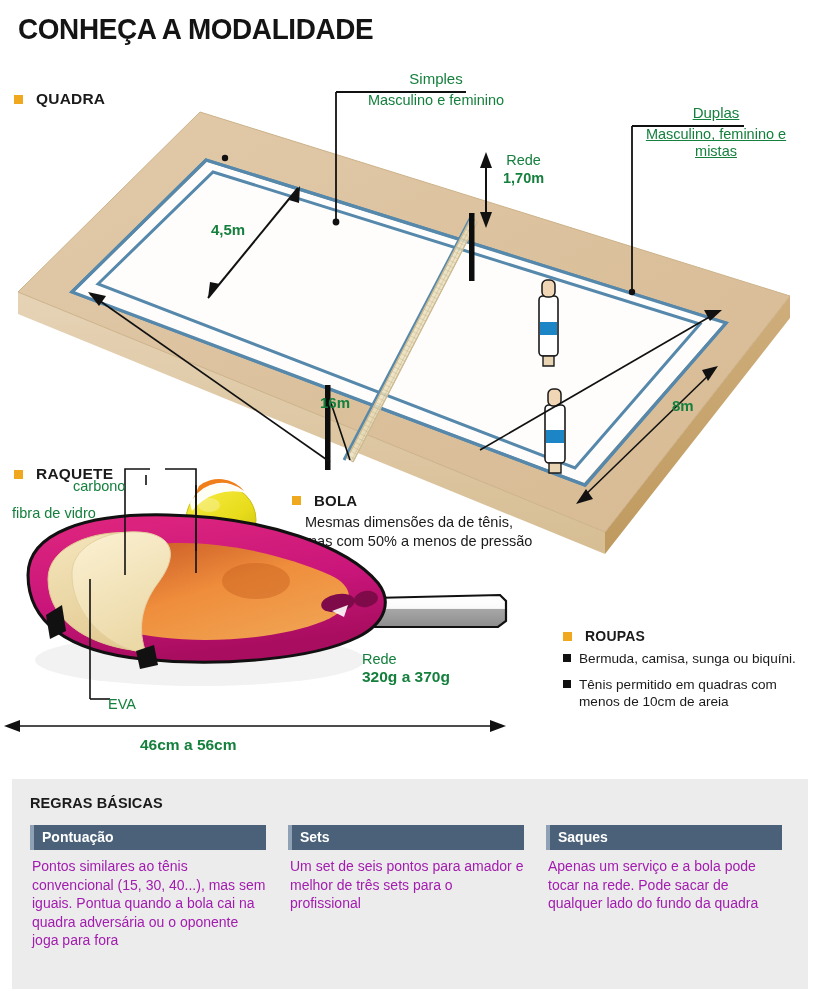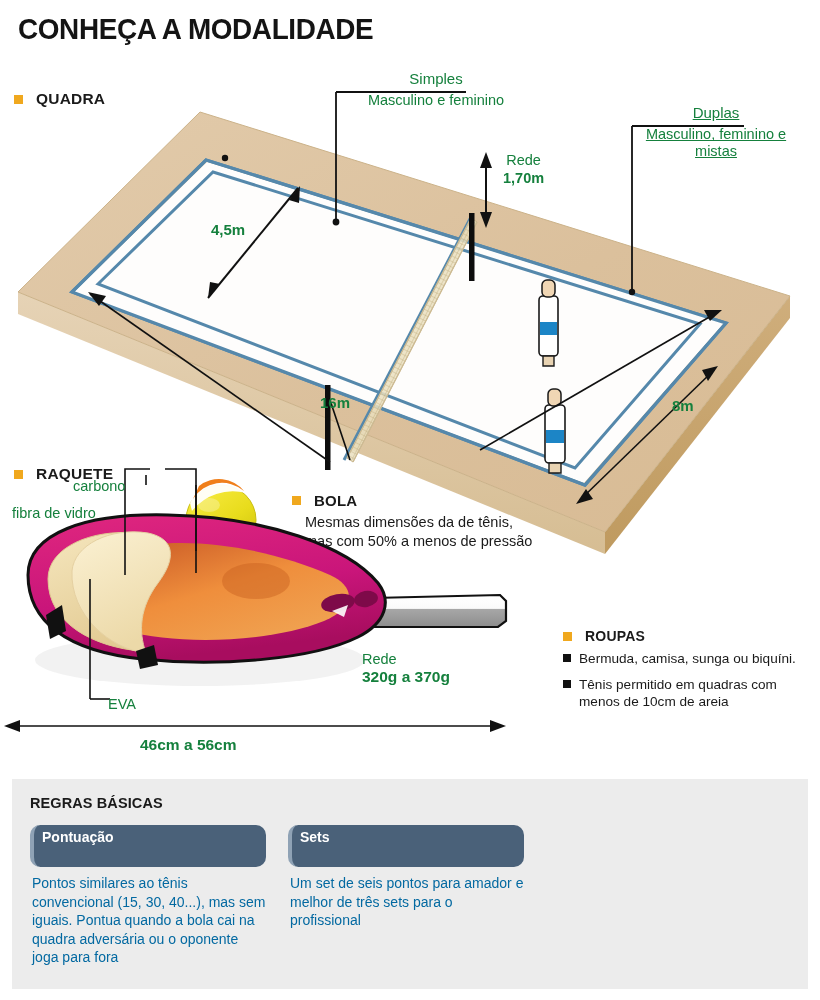--- a/index.html
+++ b/index.html
@@ -82,26 +82,25 @@
     width: 796px; height: 210px;
     background: #ececec;
     padding: 16px 18px 0 18px;
   }
   .regras h2 { font-size: 14.5px; font-weight: bold; letter-spacing: 0.1px; margin-bottom: 14px; }
   .cards { display: flex; gap: 22px; }
   .card { width: 236px; }
   .card .bar {
     background: #4a6179; color: #ffffff;
     font-size: 14px; font-weight: bold;
-    padding: 4px 8px 22px 8px;
+    padding: 4px 8px 5px 8px;
     border-left: 4px solid #8fa2b5;
     margin-bottom: 7px;
-    border-radius: 10px;
   }
-  .card .body { font-size: 14px; line-height: 1.33; color: #0369a1; padding-left: 2px; }
+  .card .body { font-size: 14px; line-height: 1.33; color: #a21caf; padding-left: 2px; }
 </style>
 </head>
 <body>
 
 <div class="page">
 
   <div class="title">CONHEÇA A MODALIDADE</div>
 
   <div class="sec-head" id="head-quadra">
     <span class="sq"></span>
@@ -412,16 +411,20 @@
     <h2>REGRAS BÁSICAS</h2>
     <div class="cards">
       <div class="card">
         <div class="bar">Pontuação</div>
         <div class="body">Pontos similares ao tênis convencional (15, 30, 40...), mas sem iguais. Pontua quando a bola cai na quadra adversária ou o oponente joga para fora</div>
       </div>
       <div class="card">
         <div class="bar">Sets</div>
         <div class="body">Um set de seis pontos para amador e melhor de três sets para o profissional</div>
       </div>
+      <div class="card">
+        <div class="bar">Saques</div>
+        <div class="body">Apenas um serviço e a bola pode tocar na rede. Pode sacar de qualquer lado do fundo da quadra</div>
+      </div>
     </div>
   </div>
 
 </div>
 
 </body></html>

